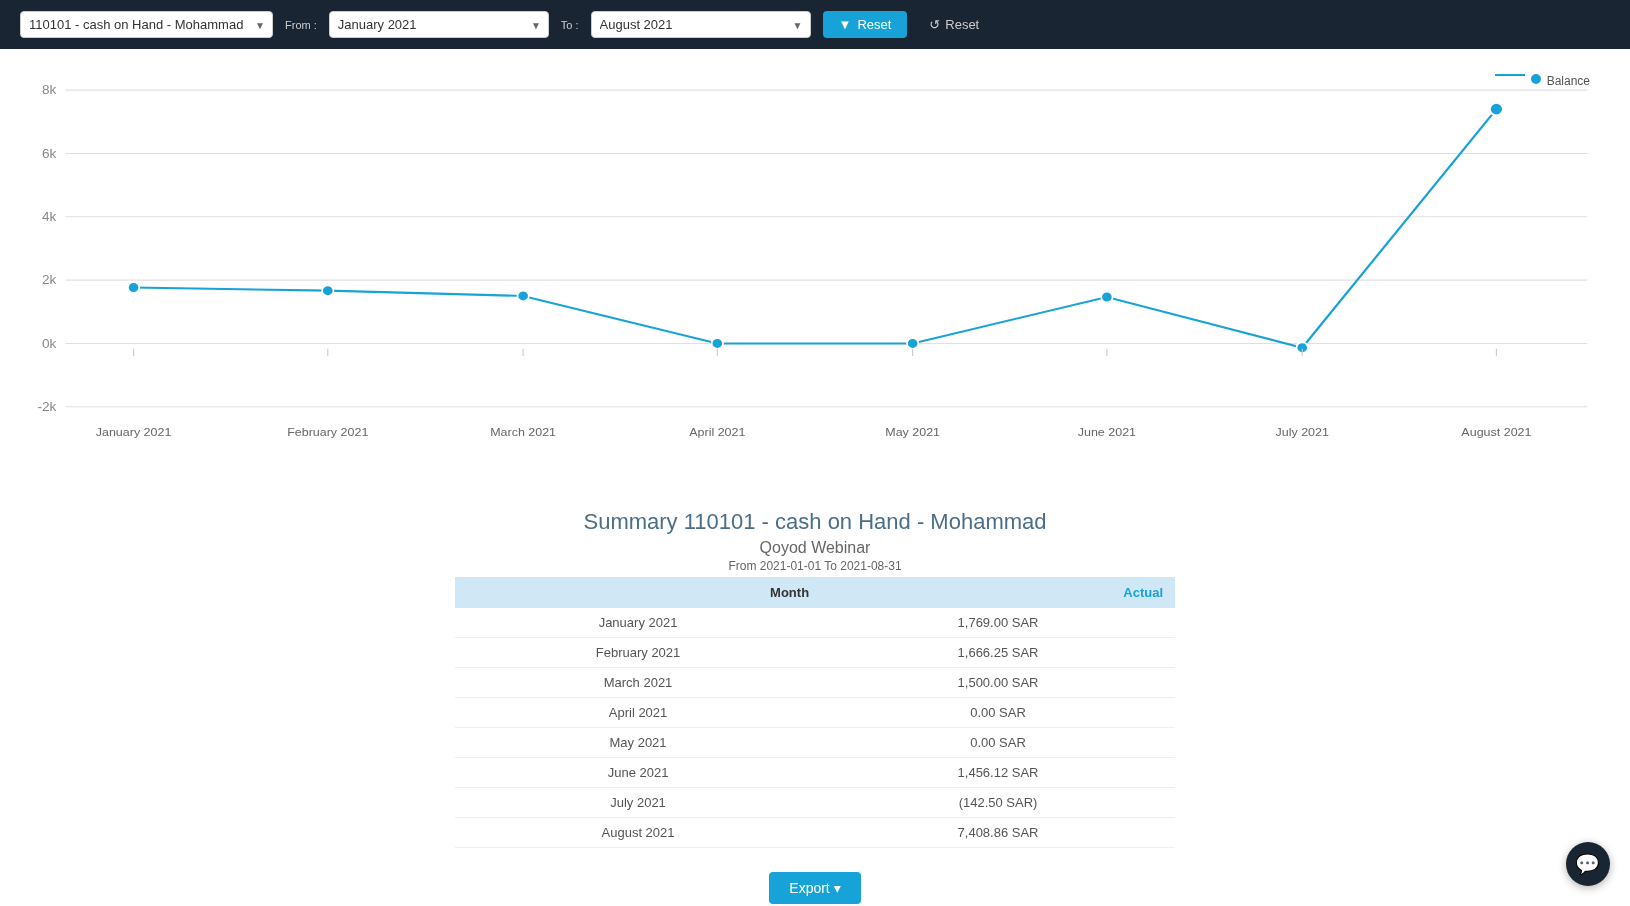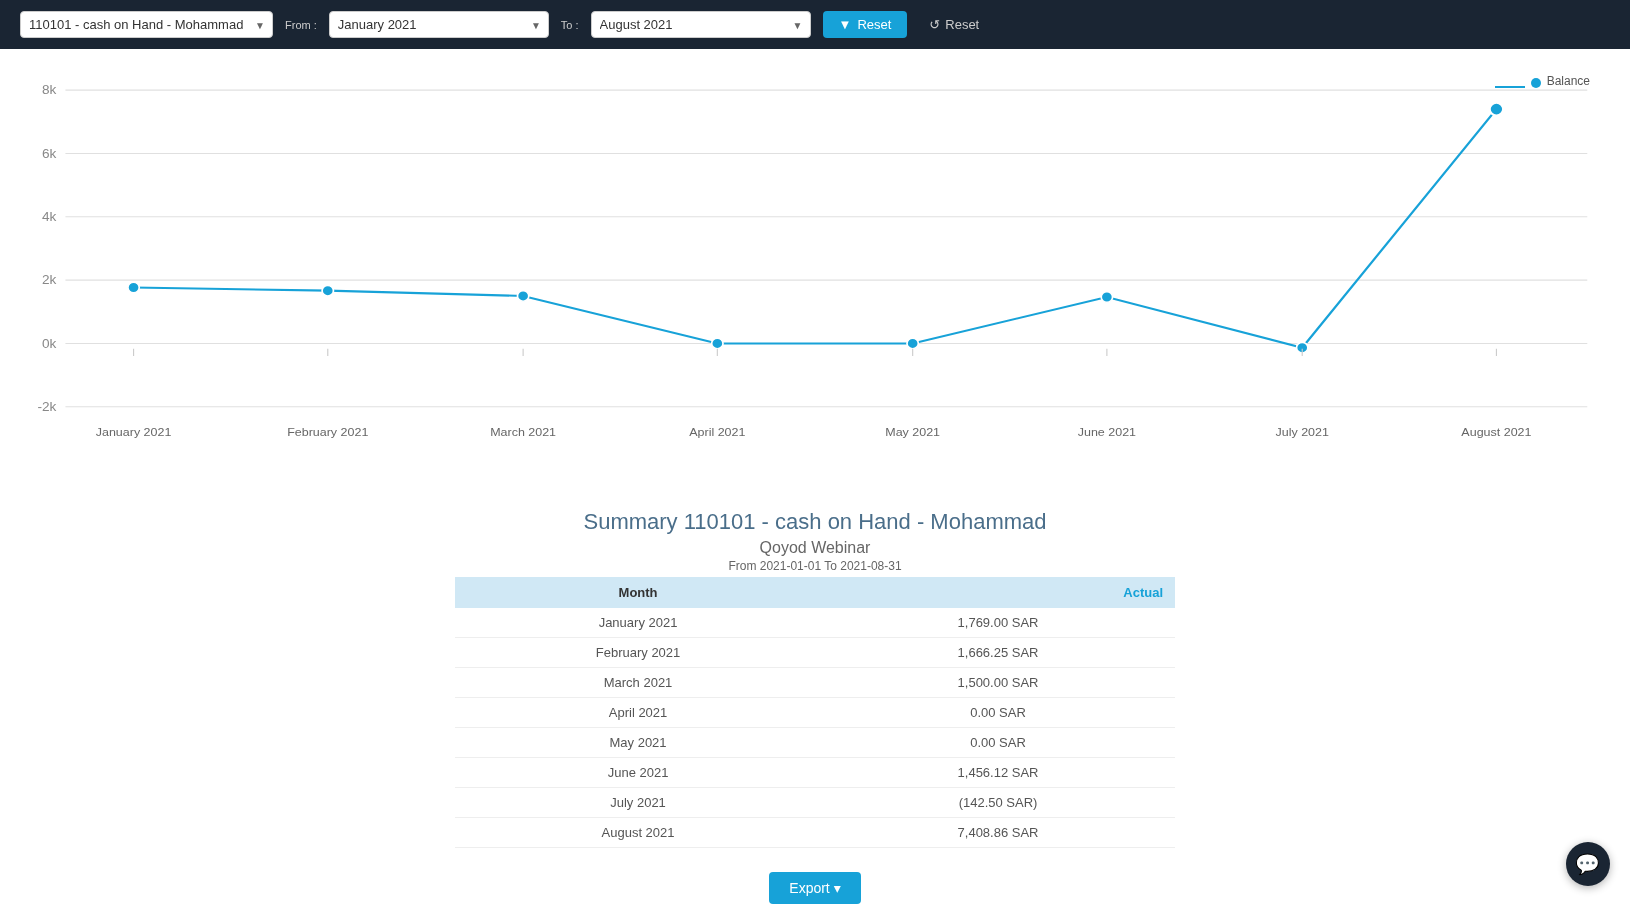--- a/index.html
+++ b/index.html
@@ -89,21 +89,21 @@
       width: 100%;
       height: 380px;
     }
 
     
     .chart-legend {
       position: absolute;
       right: 20px;
       top: 15px;
       display: flex;
-      align-items: flex-end;
+      align-items: flex-start;
       gap: 6px;
       font-size: 12px;
       color: #555;
     }
     .legend-line {
       width: 30px;
       height: 2px;
       background: #17a2d8;
       display: inline-block;
     }
@@ -139,21 +139,21 @@
     }
 
     .summary-table {
       width: 100%;
       border-collapse: collapse;
       font-size: 13px;
     }
     .summary-table thead tr th {
       background: #d0e8f5;
       padding: 8px 12px;
-      text-align: center;
+      text-align: right;
       font-weight: bold;
       color: #333;
     }
     .summary-table thead tr th:last-child {
       text-align: right;
       color: #17a2d8;
     }
     .summary-table tbody tr td {
       padding: 7px 12px;
       border-bottom: 1px solid #eee;

